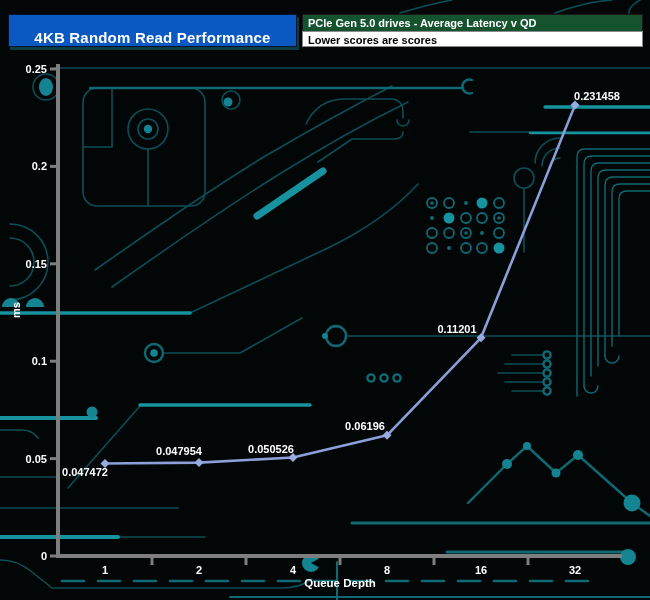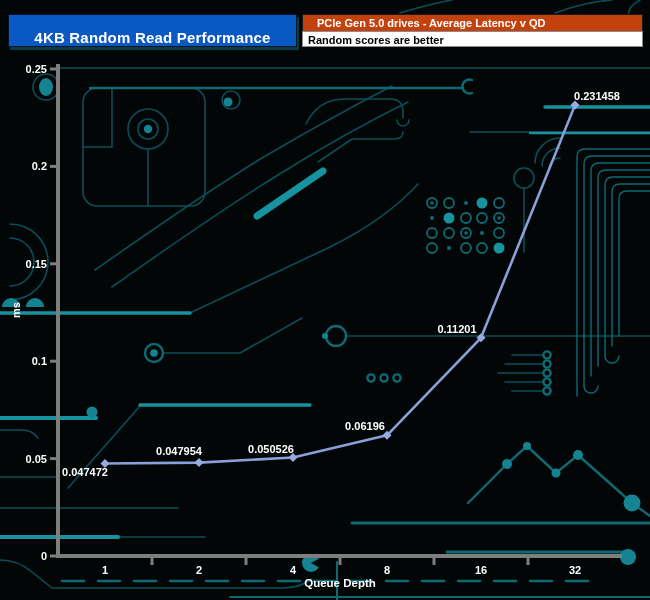--- a/index.html
+++ b/index.html
@@ -4,22 +4,22 @@
 <style>
   html,body{margin:0;padding:0;background:#000;}
   #stage{position:relative;width:650px;height:600px;background:#020606;overflow:hidden;
          font-family:"Liberation Sans",sans-serif;}
   #bg,#chart{position:absolute;left:0;top:0;}
   .title-box{position:absolute;left:8px;top:14px;width:287px;height:31px;background:#0a58c2;
              border:1px solid #02142c;box-shadow:2px 3px 0 0 #0a3c44;
              display:flex;align-items:flex-end;justify-content:center;}
   .title-box span{color:#fff;font-weight:bold;font-size:15px;letter-spacing:.2px;}
   .sub-wrap{position:absolute;left:302px;top:14px;width:341px;}
-  .sub-blue{height:17px;background:#c2410c;color:#fff;font-weight:bold;font-size:11px;
-            line-height:17px;padding-left:14px;box-sizing:border-box;border:1px solid #1a1a1a;border-bottom:none;}
+  .sub-blue{height:17px;background:#14532d;color:#fff;font-weight:bold;font-size:11px;
+            line-height:17px;padding-left:5px;box-sizing:border-box;border:1px solid #1a1a1a;border-bottom:none;}
   .sub-white{height:16px;background:#ffffff;color:#000;font-weight:bold;font-size:11px;
              line-height:16px;padding-left:5px;box-sizing:border-box;border:1px solid #8a8a8a;}
 </style>
 </head>
 <body>
 
 <div id="stage">
 
   <svg id="bg" width="650" height="600" viewBox="0 0 650 600">
     <rect width="650" height="600" fill="#020606"></rect>
@@ -200,16 +200,16 @@
       <text fill="#ffffff" font-family="Liberation Sans, sans-serif" font-size="11" font-weight="bold" x="365" y="430.30192" text-anchor="middle">0.06196</text>
       <text fill="#ffffff" font-family="Liberation Sans, sans-serif" font-size="11" font-weight="bold" x="457" y="332.80452" text-anchor="middle">0.11201</text>
       <text fill="#ffffff" font-family="Liberation Sans, sans-serif" font-size="11" font-weight="bold" x="597" y="100.11981600000001" text-anchor="middle">0.231458</text>
     </svg>
 
   <div class="title-box">
     <span>4KB Random Read Performance</span>
   </div>
   <div class="sub-wrap">
     <div class="sub-blue">PCIe Gen 5.0 drives -  Average Latency v QD</div>
-    <div class="sub-white">Random scores are better</div>
+    <div class="sub-white">Lower scores are scores</div>
   </div>
 
 </div>
 
 </body></html>

